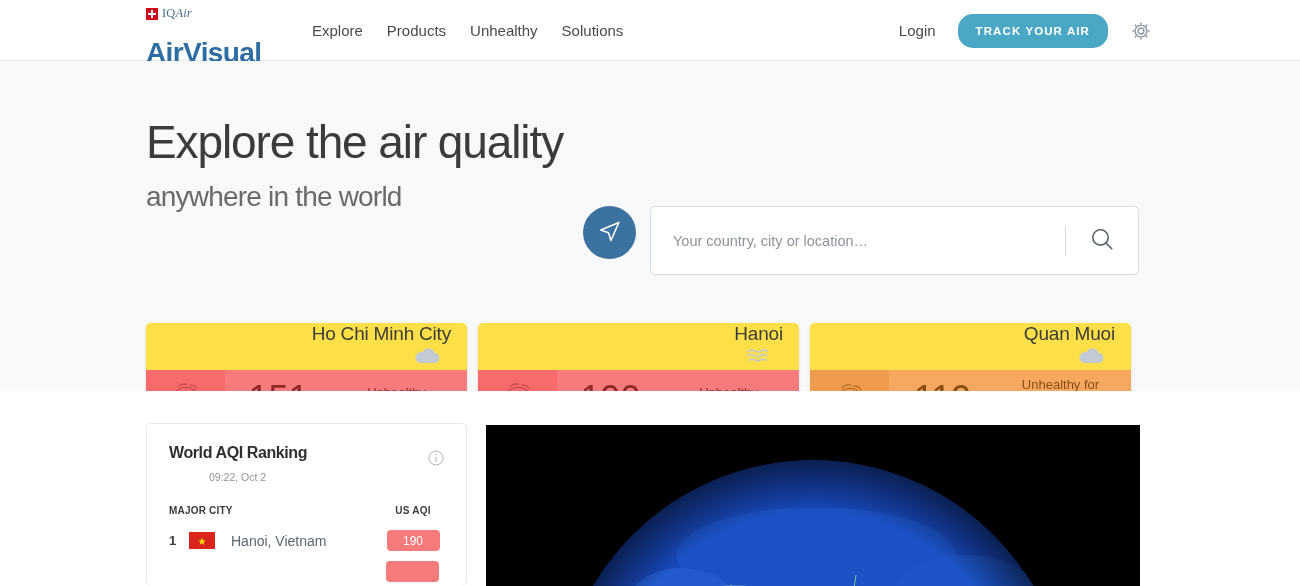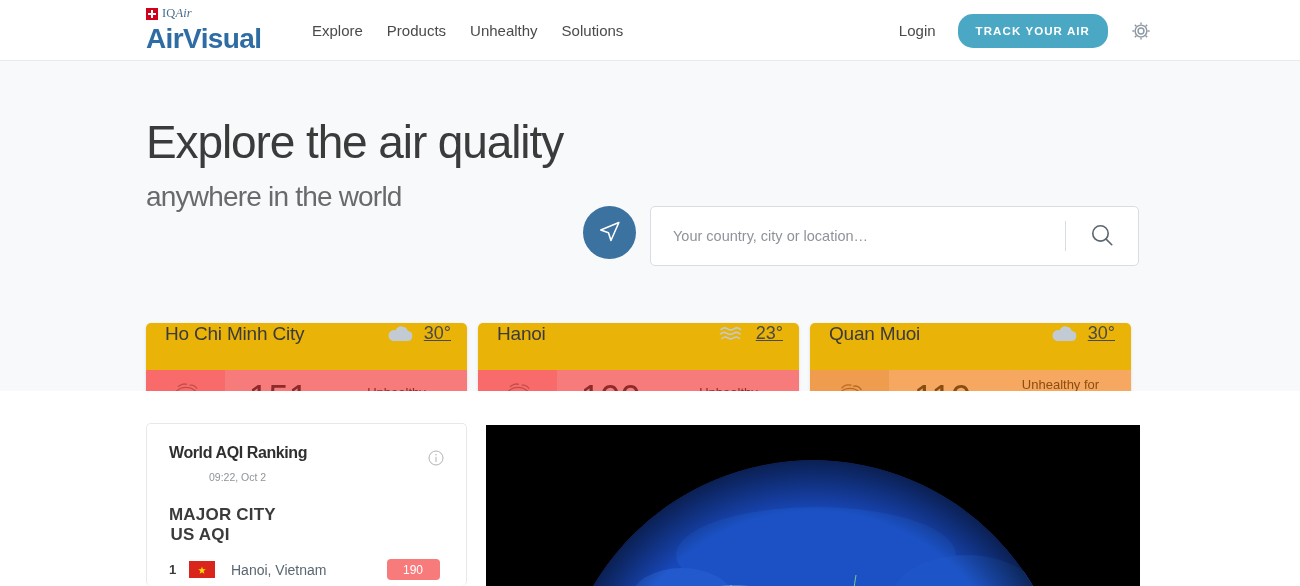--- a/index.html
+++ b/index.html
@@ -31,21 +31,21 @@
   }
   .swiss-cross::before { left: 5px; top: 2px; width: 2px; height: 8px; }
   .swiss-cross::after  { left: 2px; top: 5px; width: 8px; height: 2px; }
   .iqair-text {
     font-size: 12.5px; color: #4a6d8c; letter-spacing: .1px;
     font-family: "Liberation Serif", serif;
   }
   .iqair-text i { font-style: italic; }
   .airvisual {
     font-size: 28px; font-weight: bold; color: #2e6da4;
-    letter-spacing: -0.6px; line-height: 30px; margin-top: 4px;
+    letter-spacing: -0.6px; line-height: 30px; margin-top: 18px;
   }
 
   .nav { position: absolute; left: 312px; top: 0; height: 61px;
          display: flex; align-items: center; gap: 24px; }
   .nav a {
     font-size: 15px; color: #4a4a4a; text-decoration: none;
     white-space: nowrap;
   }
 
   .header-right {
@@ -78,21 +78,21 @@
 
   .locate-btn {
     position: absolute; left: 583px; top: 145px;
     width: 53px; height: 53px; border-radius: 50%;
     background: #3b72a0; display: flex; align-items: center;
     justify-content: center; cursor: pointer; border: none;
   }
 
   .search-wrap {
     position: absolute; left: 650px; top: 145px;
-    width: 489px; height: 60px; background: #fff;
+    width: 489px; height: 69px; background: #fff;
     border: 1px solid #d7dde3; border-radius: 5px;
     display: flex; align-items: center;
   }
   .search-input {
     flex: 1; border: none; outline: none; background: transparent;
     font-size: 14.5px; color: #8c939b; padding: 0 22px;
     font-family: "Liberation Sans", sans-serif;
   }
   .search-input::placeholder { color: #8c939b; }
   .search-divider { width: 1px; height: 30px; background: #d7dde3; }
@@ -105,22 +105,22 @@
   
   .cards {
     position: absolute; left: 146px; top: 262px;
     display: flex; gap: 11px;
   }
   .card {
     width: 321px; border-radius: 5px; overflow: hidden;
     background: #fff; box-shadow: 0 1px 3px rgba(0,0,0,.13);
   }
   .card-top {
-    height: 47px; display: flex; align-items: flex-start;
-    padding: 0 16px 0 19px; background: #eab308;
+    height: 47px; display: flex; align-items: flex-end;
+    padding: 0 16px 0 19px; background: #fde047; flex-direction: column;
   }
   .card-city {
     font-size: 19px; color: #3b3b3b; flex: 1; letter-spacing: -0.2px;
   }
   .wx-icon { width: 30px; height: 22px; margin-right: 9px; }
   .card-temp { font-size: 18px; color: #4a4a4a; text-decoration: underline; }
 
   .card-body {
     height: 71px; display: flex; align-items: stretch; position: relative;
   }
@@ -174,22 +174,22 @@
     padding: 20px 22px 0 22px;
   }
   .rank-head { display: flex; align-items: flex-start; }
   .rank-title {
     font-size: 16px; font-weight: bold; color: #2f2f2f;
     letter-spacing: -0.4px; flex: 1;
   }
   .info-icon { width: 16px; height: 16px; margin-top: 6px; }
   .rank-time { font-size: 10.5px; color: #8d949b; margin-top: 5px; padding-left: 40px; }
   .rank-cols {
-    display: flex; margin-top: 22px; font-size: 17px;
-    font-weight: bold; color: #3b3b3b; letter-spacing: .2px; flex-direction: column;
+    display: flex; margin-top: 22px; font-size: 10px;
+    font-weight: bold; color: #3b3b3b; letter-spacing: .2px;
   }
   .col-city { flex: 1; }
   .col-aqi { width: 62px; text-align: center; }
   .rank-row {
     display: flex; align-items: center; margin-top: 14px;
   }
   .rank-num { width: 20px; font-size: 13px; font-weight: bold; color: #3b3b3b; }
   .flag {
     width: 26px; height: 17px; background: #da251d;
     display: flex; align-items: center; justify-content: center;

